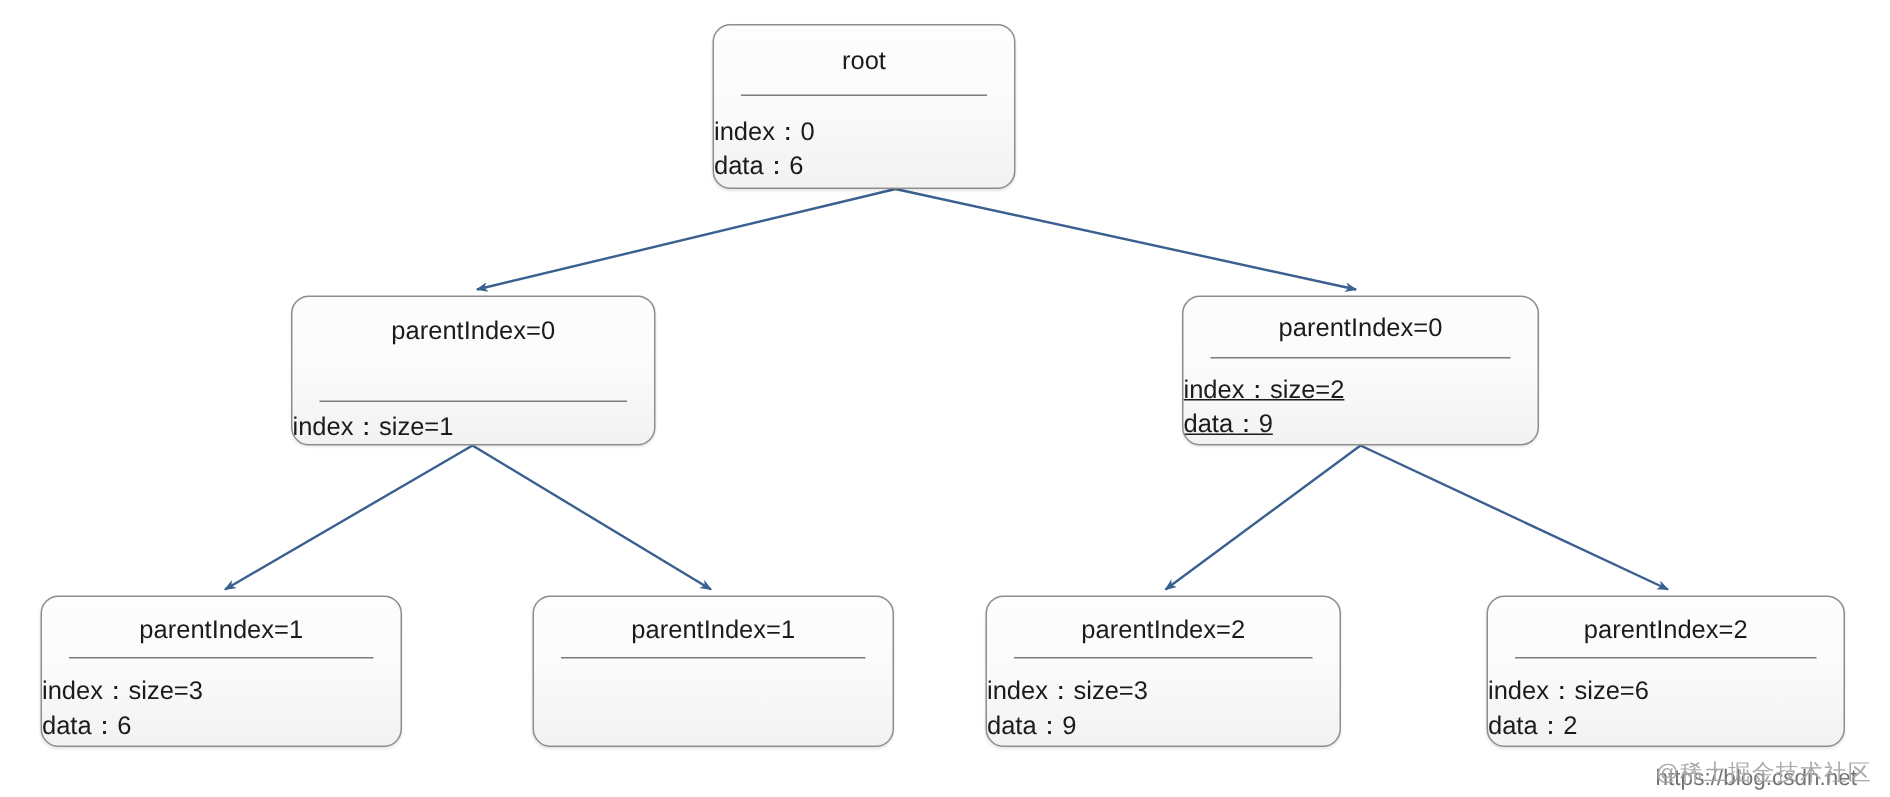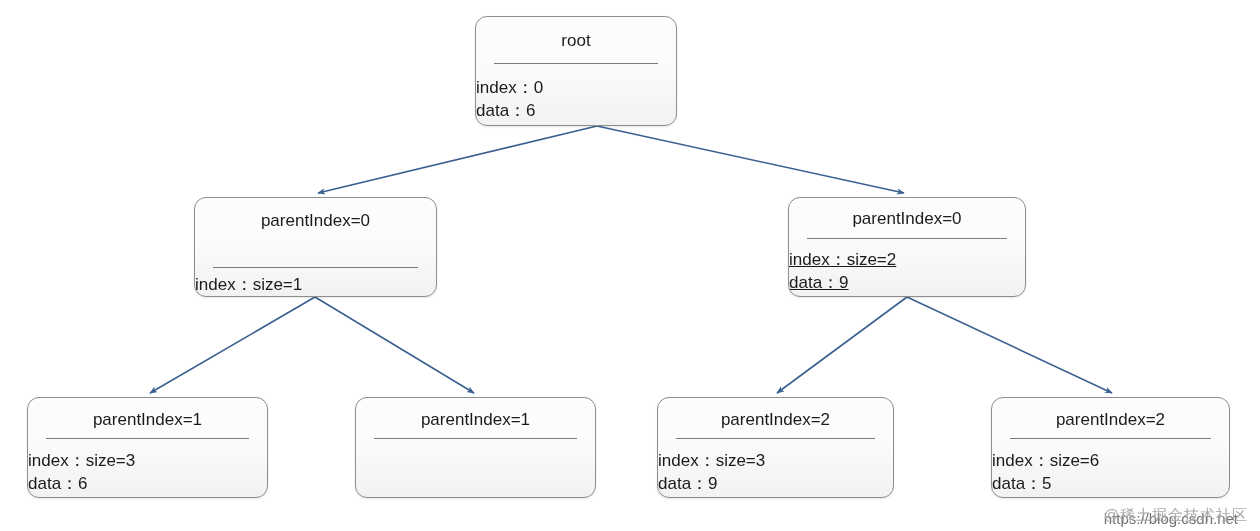--- a/index.html
+++ b/index.html
@@ -163,20 +163,20 @@
       <div>index：size=3</div>
       <div>data：9</div>
     </div>
   </div>
 
   <div class="node pad-top-d" style="left: 991px; top: 397px; width: 239px; height: 101px;">
     <div class="node-title">parentIndex=2</div>
     <div class="node-divider"></div>
     <div class="node-body">
       <div>index：size=6</div>
-      <div>data：5</div>
+      <div>data：2</div>
     </div>
   </div>
 
   <div id="watermark-url">https://blog.csdn.net</div>
   <div id="watermark">@稀土掘金技术社区</div>
 
 </div>
 
 </body></html>

